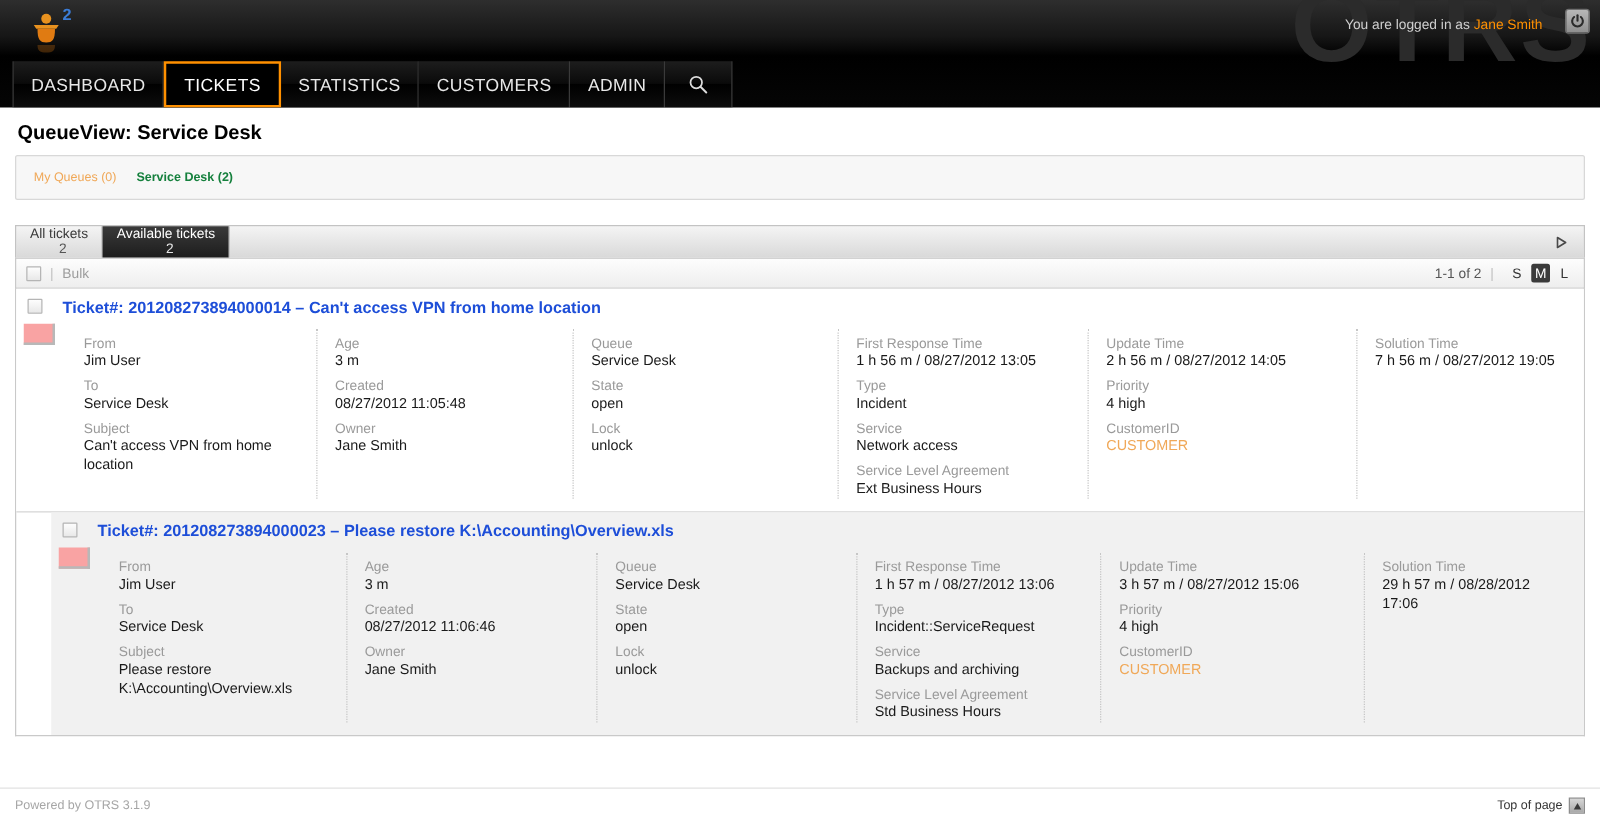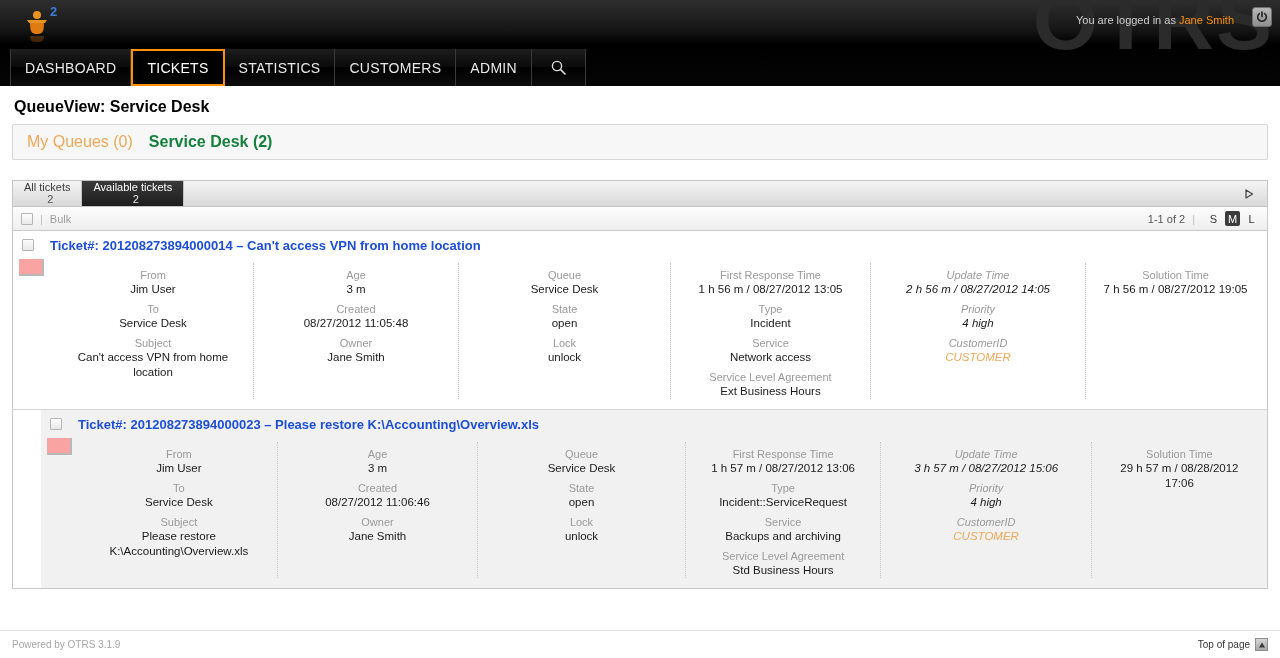--- a/index.html
+++ b/index.html
@@ -94,21 +94,21 @@
   .filterbox {
     margin: 0 12px;
     border: 1px solid #d8d8d8;
     background: #f7f7f7;
     height: 36px;
     display: flex; align-items: center;
     padding: 0 14px;
     border-radius: 2px;
   }
   .queue-link {
-    font-size: 16px;
+    font-size: 10px;
     color: #f0a858;
     margin-right: 16px;
     cursor: pointer;
   }
   .queue-link.active { color: #15803d; font-weight: bold; }
 
   
   .tabbar {
     margin: 20px 12px 0 12px;
     height: 26px;
@@ -211,38 +211,37 @@
     border-right: 2px solid #b8b8b8;
     border-bottom: 2px solid #b8b8b8;
   }
   .cols {
     display: flex;
     padding: 4px 0 10px 0;
   }
   .col {
     padding: 0 14px 0 14px;
     border-left: 1px dotted #c6c6c6;
-    text-align: center;
   }
   .col:first-child { border-left: none; padding-left: 54px; }
   .fld-label {
     font-size: 11px; color: #9a9a9a;
     margin-top: 5px;
     line-height: 14px;
   }
   .fld-value {
     font-size: 11.5px; color: #1a1a1a;
     line-height: 15px;
   }
   .fld-value.link { color: #f0a858; cursor: pointer; }
   .c1 { width: 240px; }
   .c2 { width: 205px; }
   .c3 { width: 212px; }
   .c4 { width: 200px; }
-  .c5 { width: 215px; font-style: italic; }
+  .c5 { width: 215px; }
   .c6 { width: 180px; }
 
   
   .footer {
     position: absolute;
     left: 0; right: 0; bottom: 0;
     height: 28px;
     border-top: 1px solid #e2e2e2;
     display: flex; align-items: center;
     padding: 0 12px;

